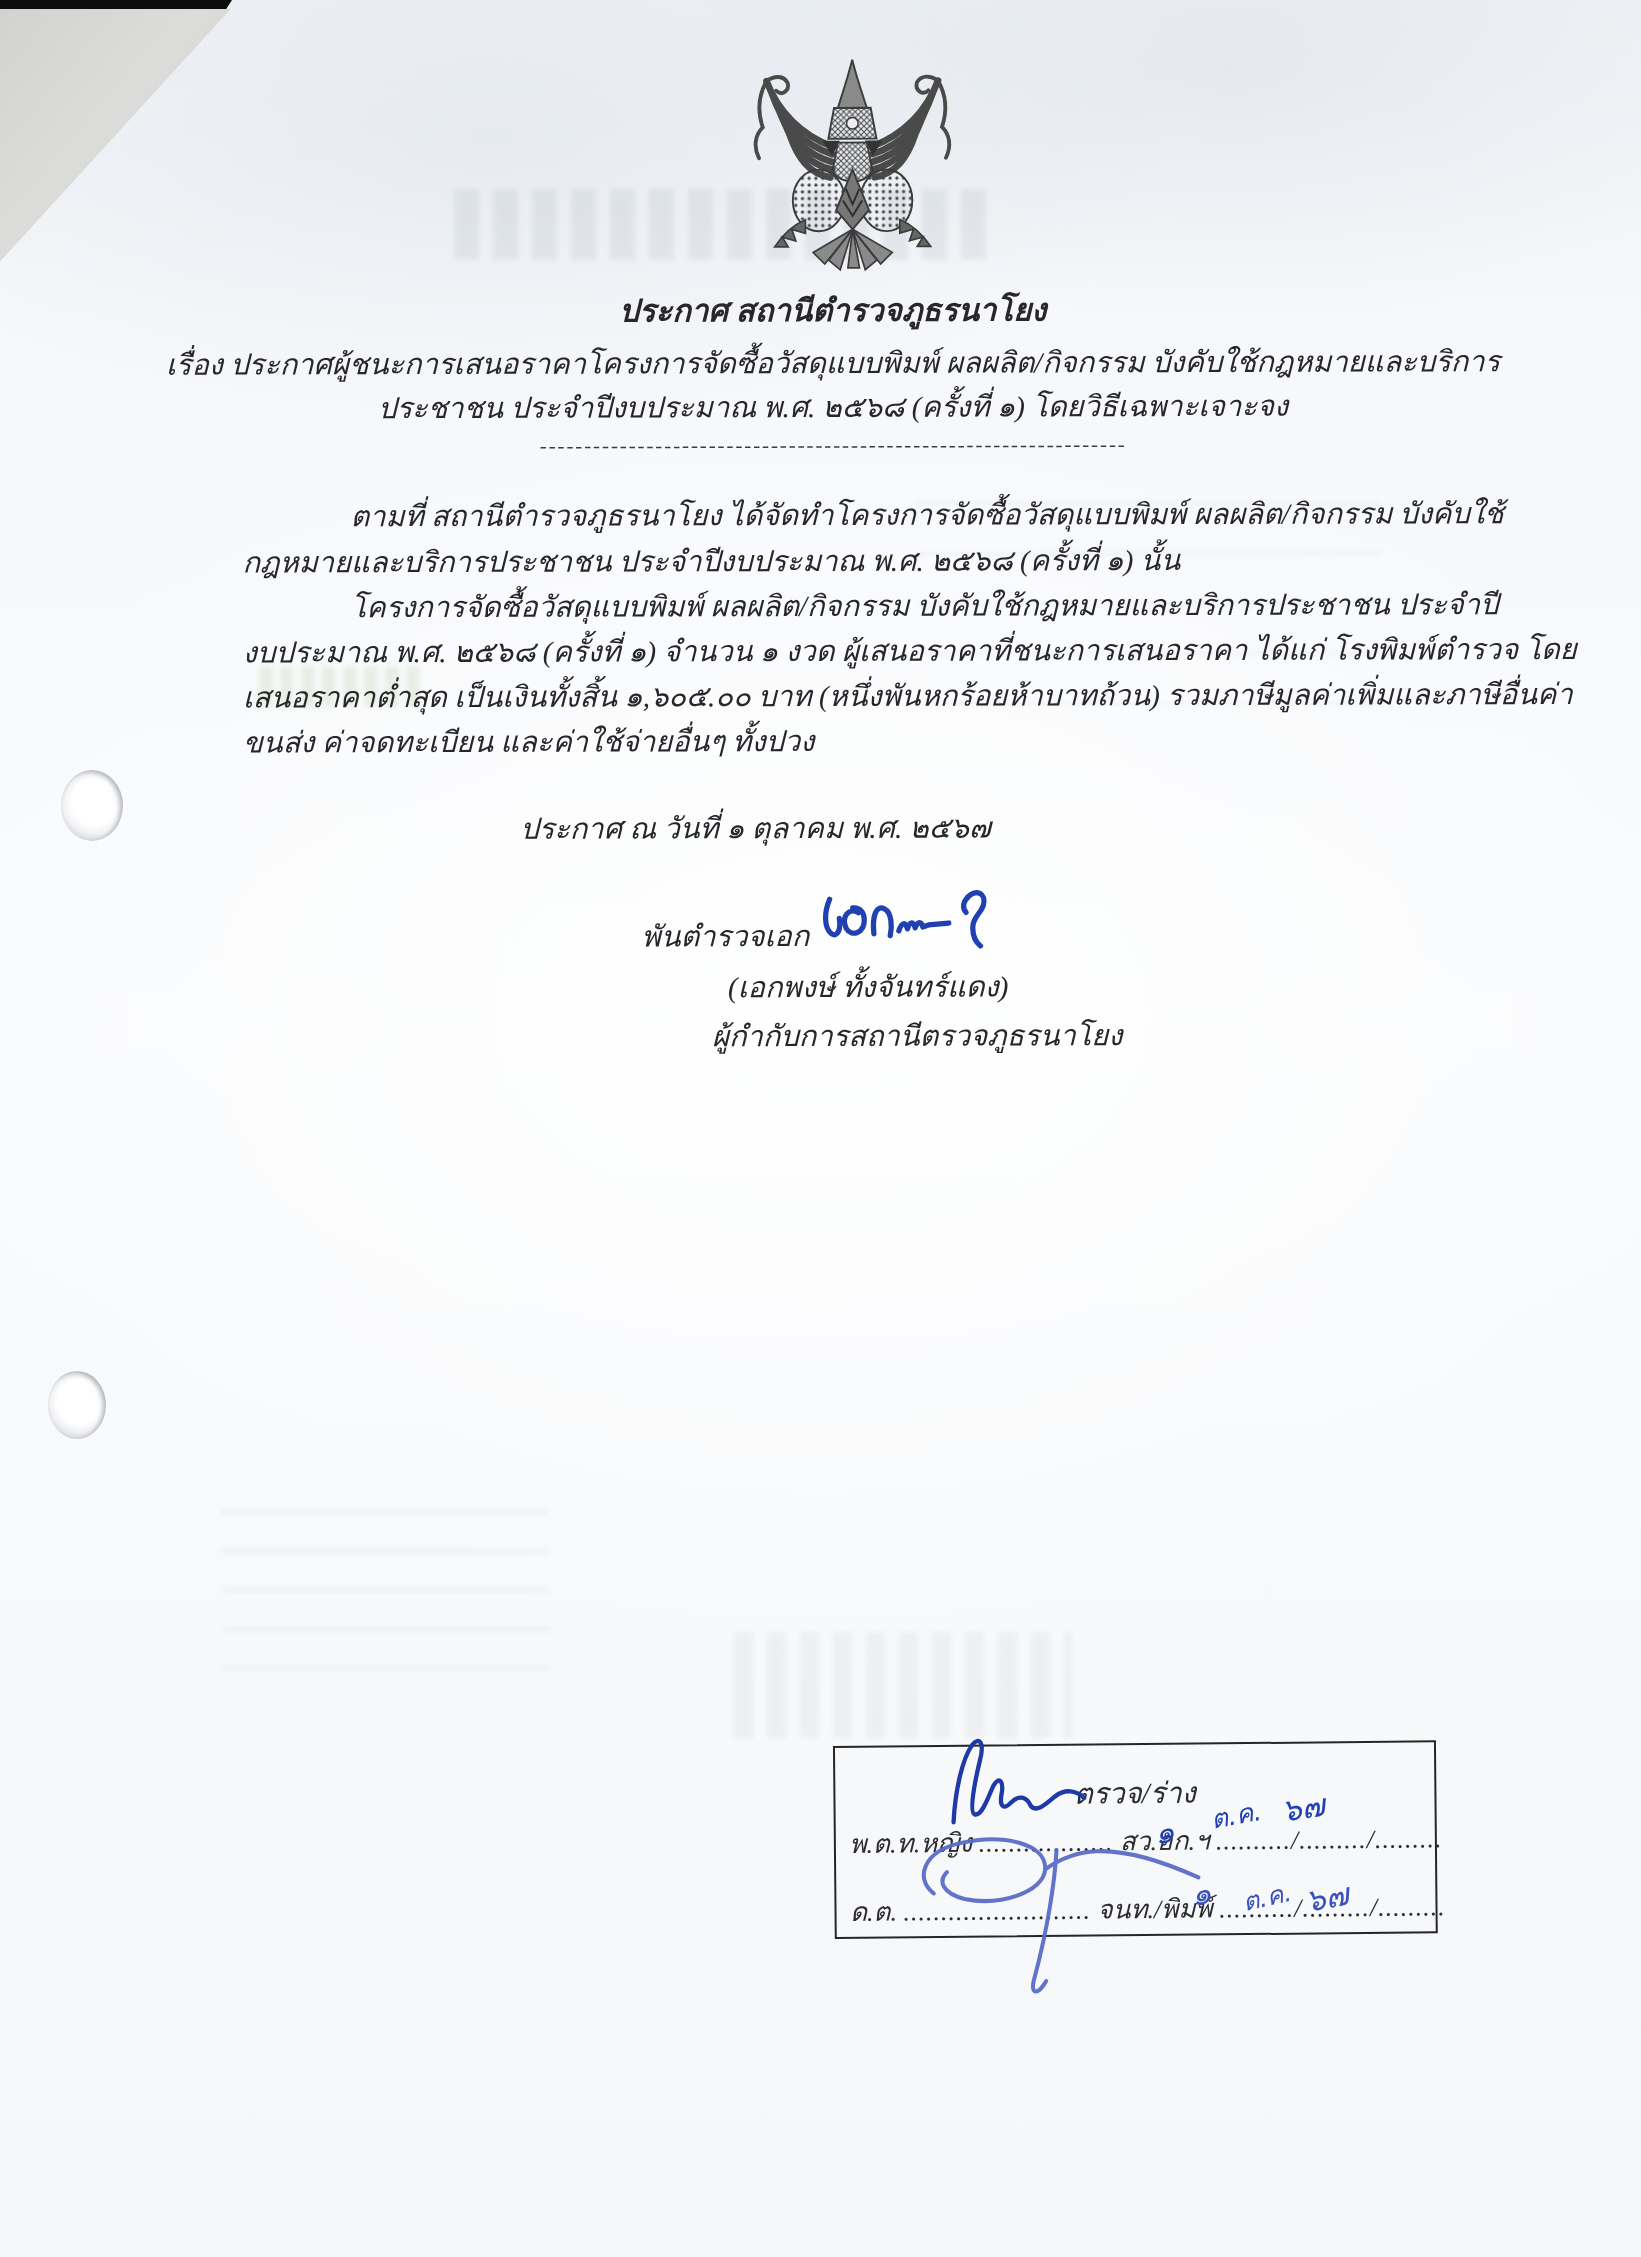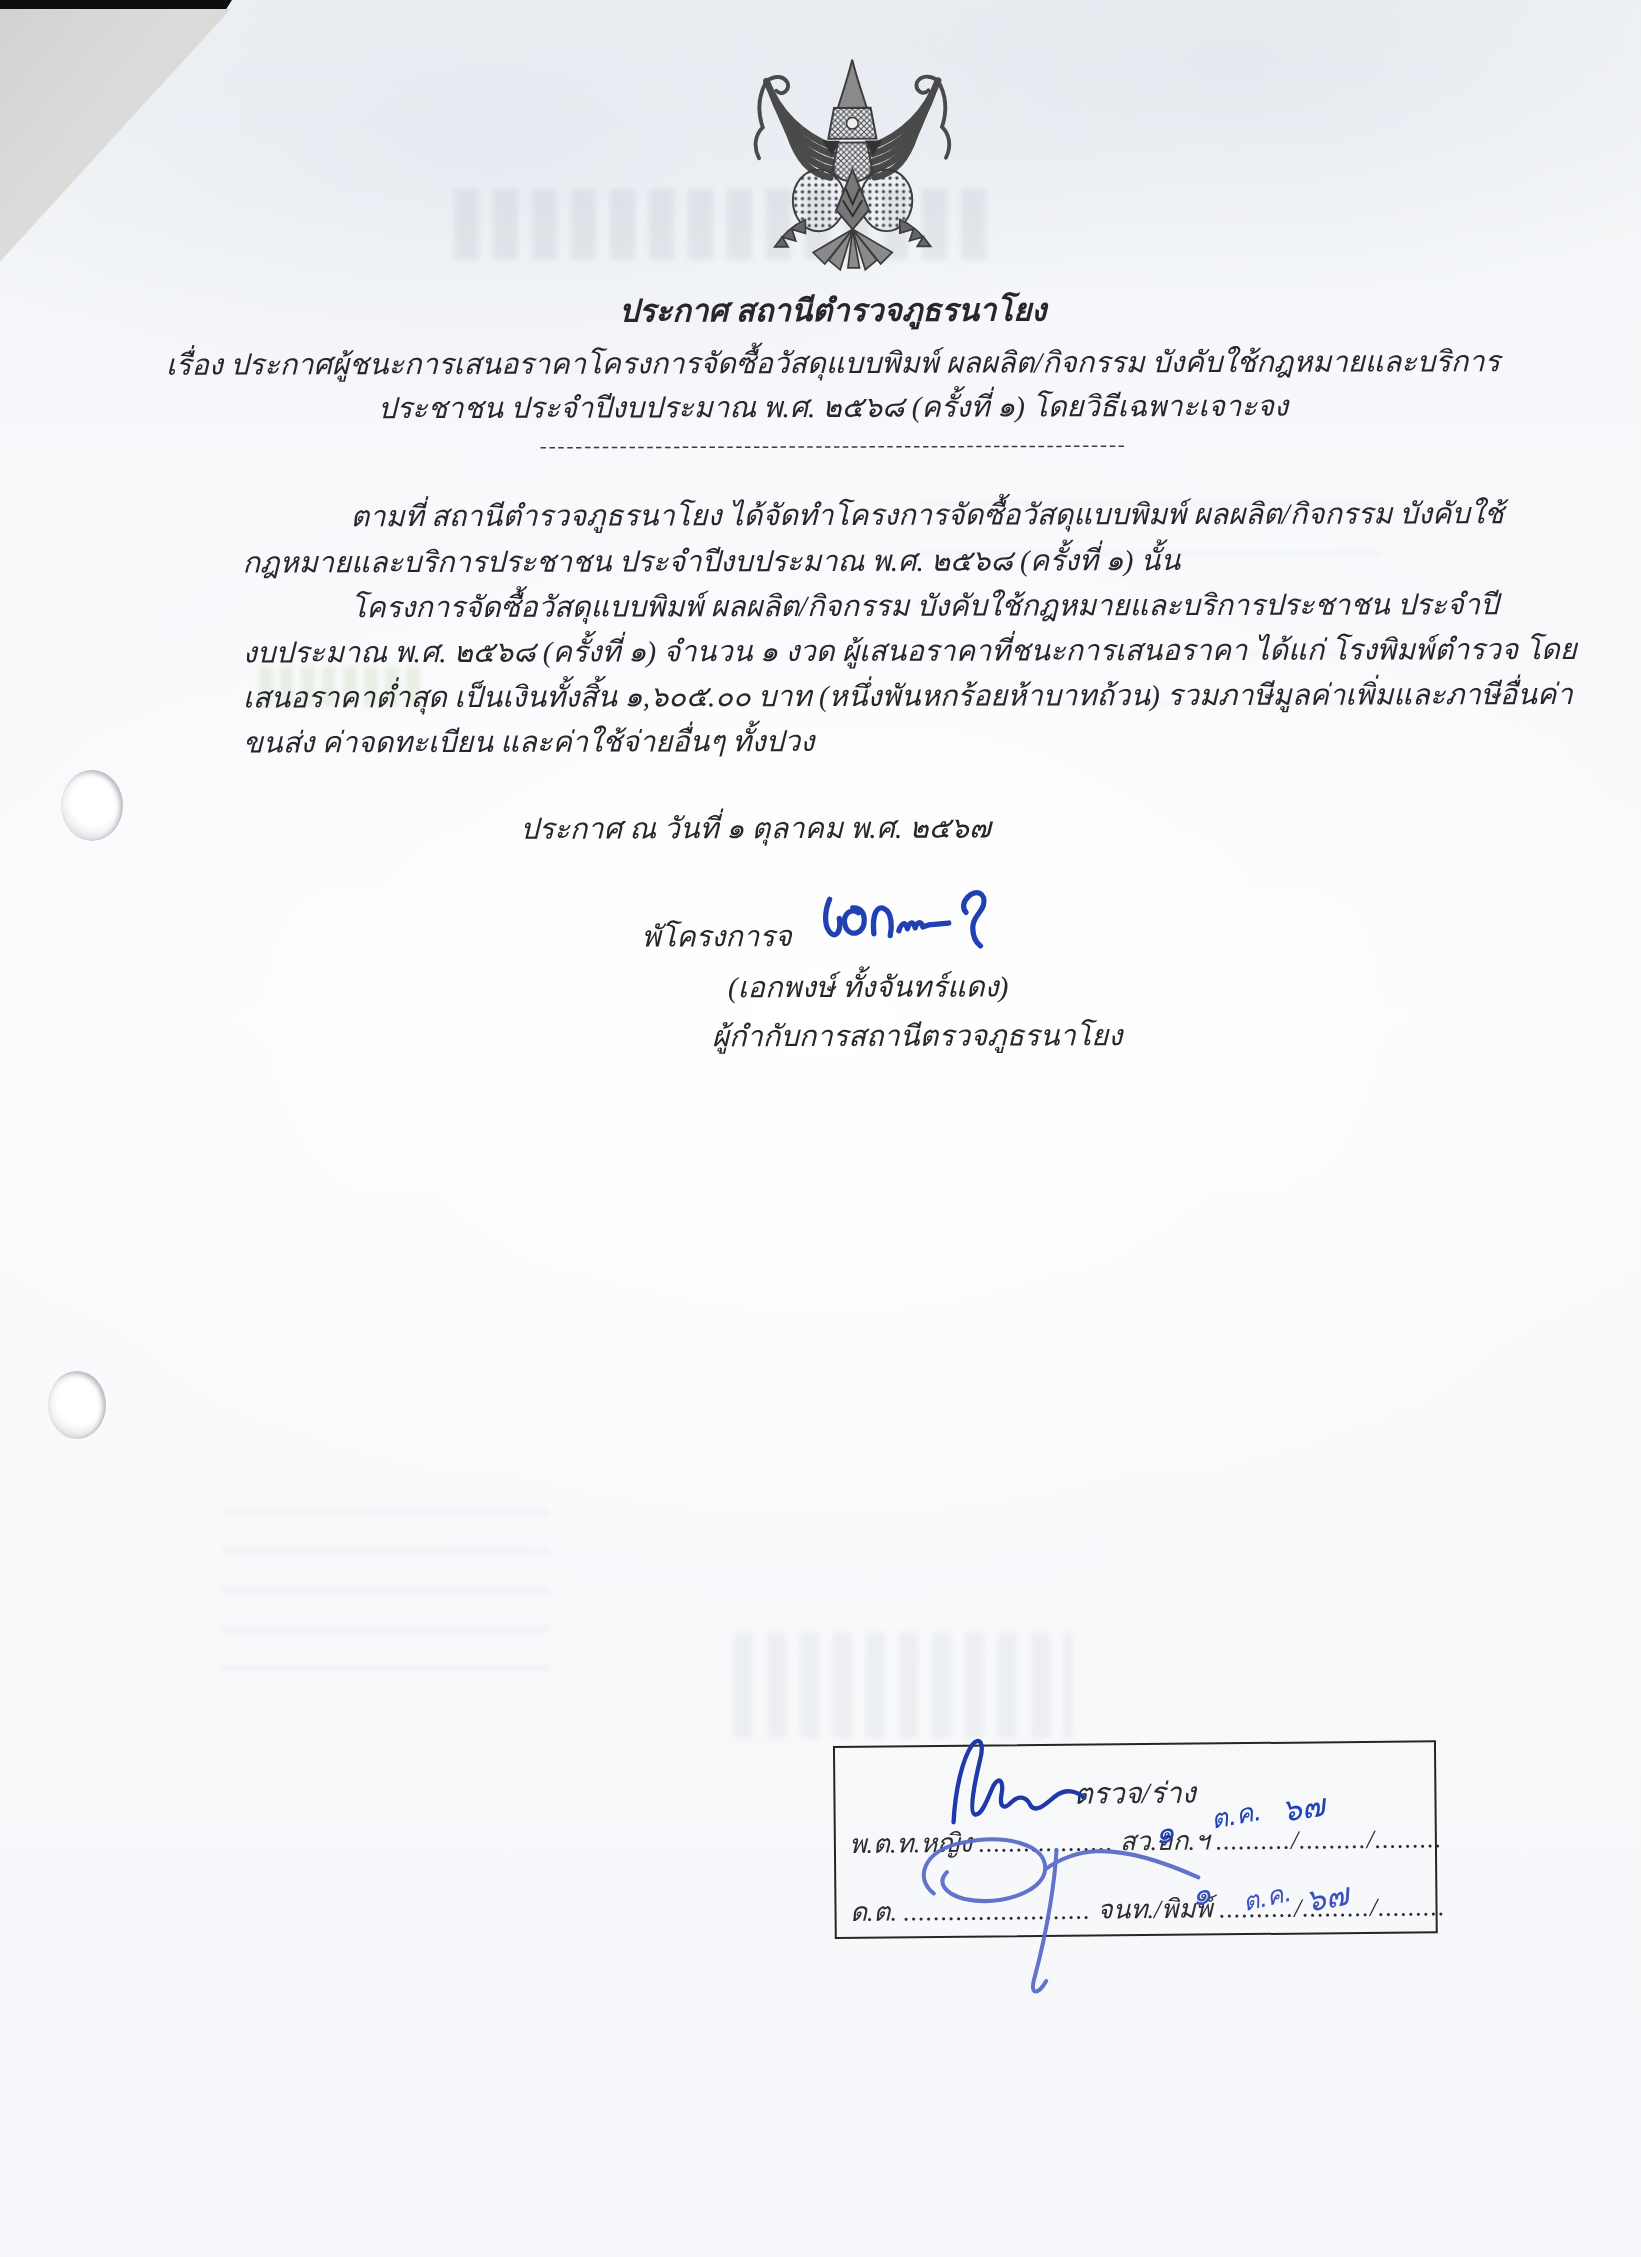--- a/index.html
+++ b/index.html
@@ -142,21 +142,21 @@
 
     <div class="line" style="left:352px;top:496px;">ตามที่ สถานีตำรวจภูธรนาโยง ได้จัดทำโครงการจัดซื้อวัสดุแบบพิมพ์  ผลผลิต/กิจกรรม บังคับใช้</div>
     <div class="line" style="left:244px;top:542px;">กฎหมายและบริการประชาชน ประจำปีงบประมาณ พ.ศ. ๒๕๖๘ (ครั้งที่ ๑) นั้น</div>
     <div class="line" style="left:352px;top:587px;">โครงการจัดซื้อวัสดุแบบพิมพ์ ผลผลิต/กิจกรรม บังคับใช้กฎหมายและบริการประชาชน ประจำปี</div>
     <div class="line" style="left:244px;top:632px;">งบประมาณ พ.ศ. ๒๕๖๘ (ครั้งที่ ๑) จำนวน ๑ งวด  ผู้เสนอราคาที่ชนะการเสนอราคา ได้แก่  โรงพิมพ์ตำรวจ โดย</div>
     <div class="line" style="left:244px;top:677px;">เสนอราคาต่ำสุด เป็นเงินทั้งสิ้น ๑,๖๐๕.๐๐ บาท (หนึ่งพันหกร้อยห้าบาทถ้วน) รวมภาษีมูลค่าเพิ่มและภาษีอื่นค่า</div>
     <div class="line" style="left:244px;top:722px;">ขนส่ง ค่าจดทะเบียน และค่าใช้จ่ายอื่นๆ ทั้งปวง</div>
 
     <div class="line" style="left:521px;top:809px;">ประกาศ ณ วันที่    ๑  ตุลาคม พ.ศ. ๒๕๖๗</div>
 
-    <div class="line" style="left:642px;top:917px;">พัโครงการจ</div>
+    <div class="line" style="left:642px;top:917px;">พันตำรวจเอก</div>
 
     <svg class="sig" style="left:816px;top:884px;" width="208" height="72" viewBox="0 0 215 75">
       <g fill="none" stroke="#2140b2" stroke-width="5.5" stroke-linecap="round" stroke-linejoin="round">
         <path d="M14,16 C8,30 8,46 16,52 C22,56 26,47 24,36"></path>
         <path d="M44,30 C34,24 26,34 31,46 C37,56 50,51 50,38 C50,29 45,24 38,25"></path>
         <path d="M60,52 C58,32 63,22 71,26 C79,30 79,45 77,54"></path>
         <path d="M86,49 C89,40 93,39 95,47 C97,40 101,38 103,46 C105,40 109,38 111,45 L117,43 L138,41"></path>
         <path d="M158,14 C166,5 178,10 174,23 C170,33 163,35 163,46 C163,55 166,61 171,65"></path>
         <path d="M158,14 C153,19 152,25 156,30"></path>
       </g>

